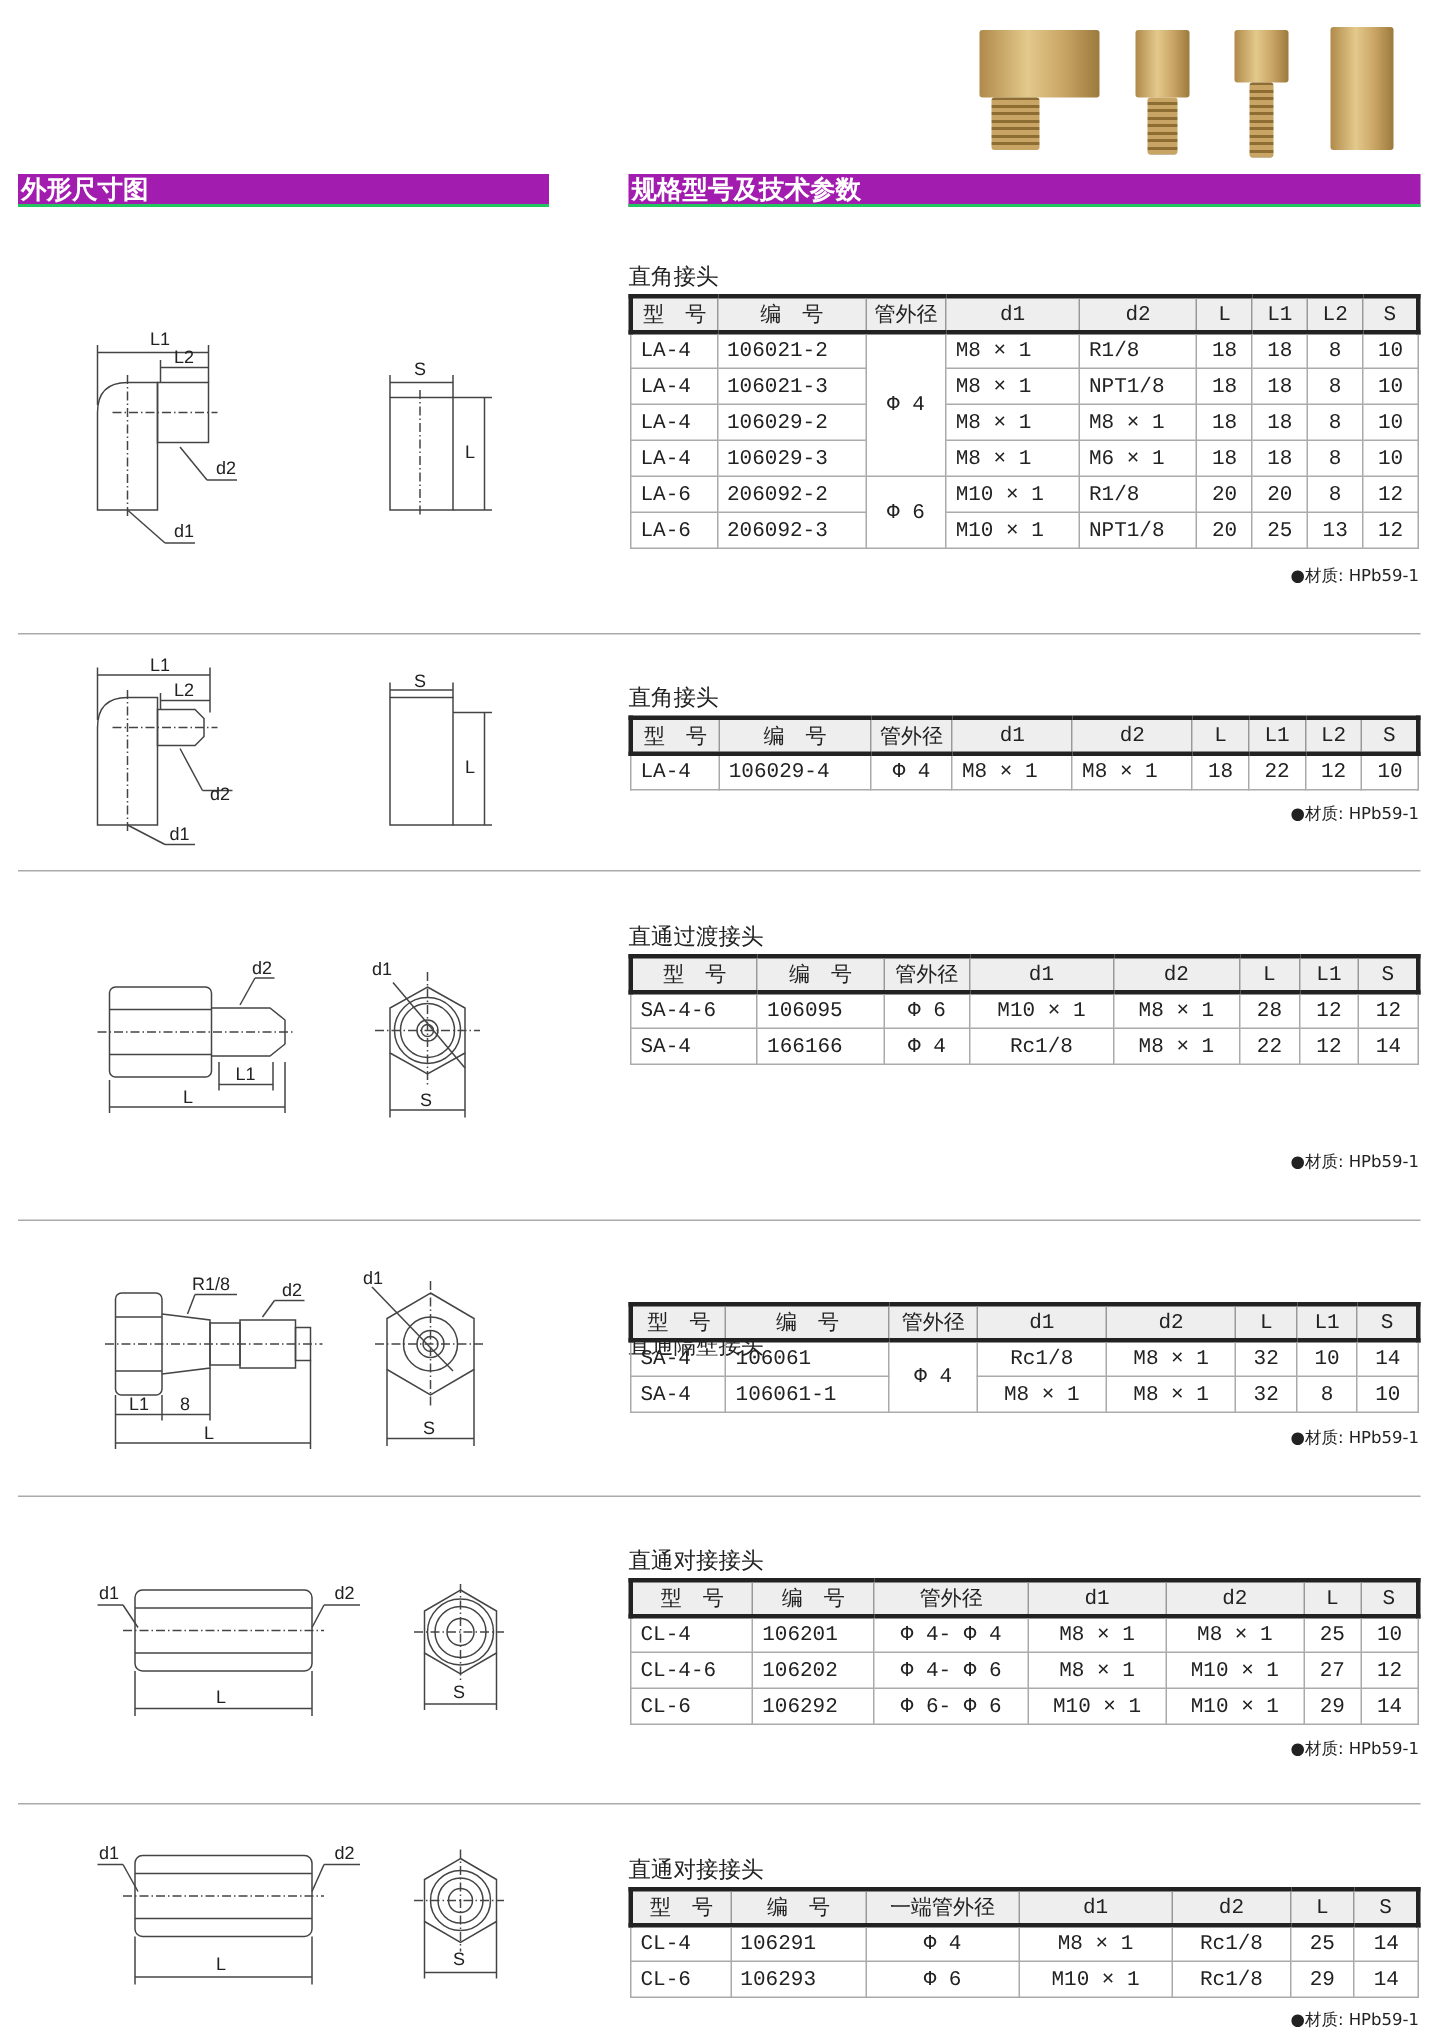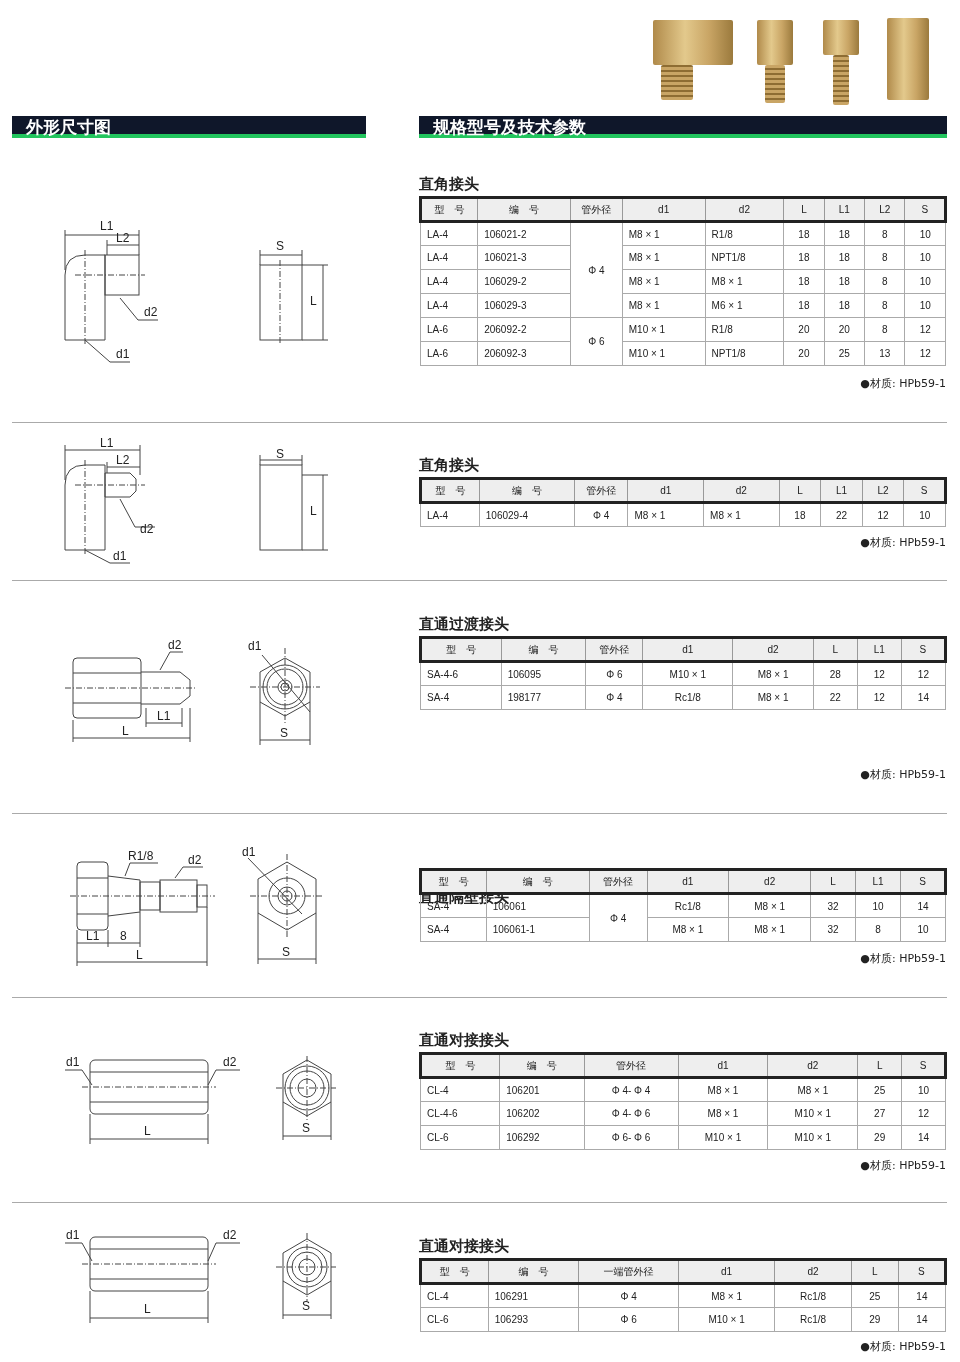--- a/index.html
+++ b/index.html
@@ -1,22 +1,22 @@
 <!DOCTYPE html>
 <html><head>
 <meta charset="utf-8">
 <style>
 *{box-sizing:border-box;margin:0;padding:0}
 body{width:960px;height:1362px;background:#fff;font-family:"DejaVu Sans","Liberation Sans",sans-serif;color:#222;position:relative;overflow:hidden}
 .photos{position:absolute;top:10px;left:645px;width:310px;height:95px}
 .ph{position:absolute;background:linear-gradient(90deg,#b08a4a,#e3c98c 40%,#c9a565 70%,#9b7a3d);border-radius:2px}
-.hdr{position:absolute;top:116px;height:22px;background:#0f172a;color:#fff;font-size:17px;font-weight:bold;line-height:22px;padding-left:14px;border-bottom:4px solid #22c55e}
+.hdr{position:absolute;top:116px;height:22px;background:#a21caf;color:#fff;font-size:17px;font-weight:bold;line-height:22px;padding-left:2px;border-bottom:2px solid #22c55e}
 .sep{position:absolute;left:12px;width:935px;height:1px;background:#aaa}
-.sect-title{position:absolute;left:419px;font-size:15px;font-weight:bold;color:#222}
-table.spec{position:absolute;left:419px;width:528px;border-collapse:collapse;font-family:Liberation Sans, sans-serif;font-size:10px}
+.sect-title{position:absolute;left:419px;font-size:15px;font-weight:normal;color:#222}
+table.spec{position:absolute;left:419px;width:528px;border-collapse:collapse;font-family:Liberation Mono, monospace;font-size:14px}
 table.spec th{background:#eee;font-weight:normal;height:24px;border:1px solid #999;border-top:3px solid #222;border-bottom:3px solid #222;color:#222}
 table.spec th:first-child{border-left:3px solid #222}
 table.spec th:last-child{border-right:3px solid #222}
 table.spec td{height:24px;border:1px solid #aaa;padding:0 6px;white-space:nowrap}
 table.spec td.c{text-align:center}
 .mat{position:absolute;right:14px;font-size:11px;color:#222}
 .draw{position:absolute}
 svg text{font-family:"Liberation Sans",sans-serif;font-size:12px;fill:#222}
 </style>
 </head>
@@ -259,21 +259,21 @@
         <td>106095</td>
     <td class="c">Φ 6</td>
         <td class="c">M10 × 1</td>
     <td class="c">M8 × 1</td>
         <td class="c">28</td>
     <td class="c">12</td>
         <td class="c">12</td>
   </tr>
   <tr>
     <td>SA-4</td>
-        <td>198177</td>
+        <td>166166</td>
     <td class="c">Φ 4</td>
         <td class="c">Rc1/8</td>
     <td class="c">M8 × 1</td>
         <td class="c">22</td>
     <td class="c">12</td>
         <td class="c">14</td>
   </tr>
 </tbody>
   </table>
 <div class="mat" style="top:767px">●材质: HPb59-1</div>

